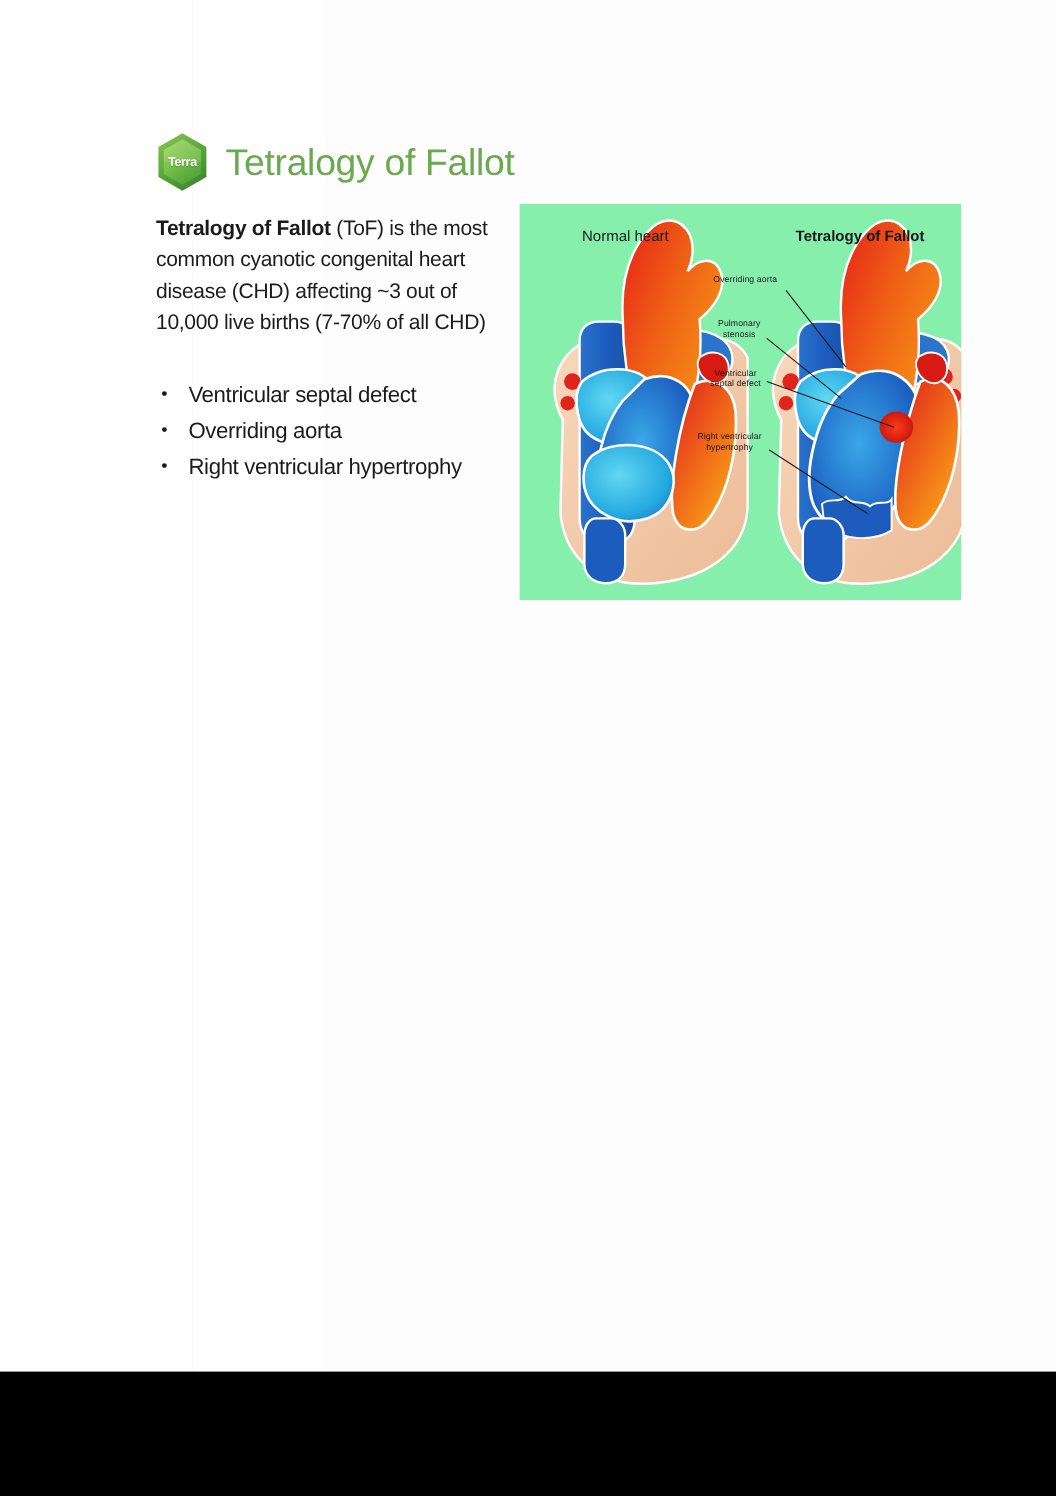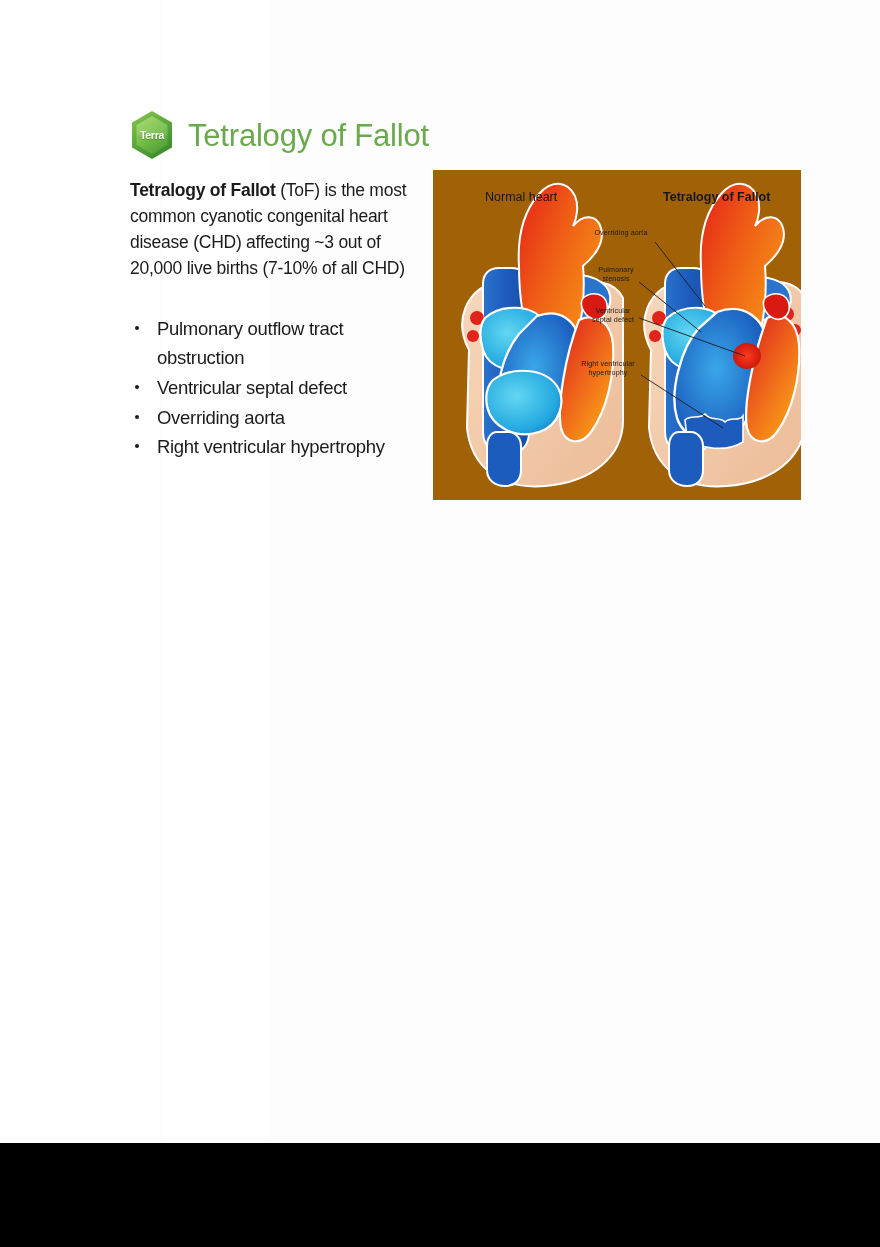--- a/index.html
+++ b/index.html
@@ -145,21 +145,21 @@
     background: #1b1b1b;
   }
 
   
   #figure {
     position: absolute;
     left: 417px;
     top: 170px;
     width: 368px;
     height: 330px;
-    background: #a16207;
+    background: #86efac;
   }
   #figure svg { display: block; }
 
   .fig-caption {
     position: absolute;
     font-family: "Liberation Sans", sans-serif;
     color: #17181a;
     white-space: nowrap;
   }
   #caption-normal {
@@ -216,24 +216,23 @@
           <polygon points="22,1 42,12.5 42,37.5 22,49 2,37.5 2,12.5" fill="url(#hexOuter)"></polygon>
           <polygon points="22,6 37.5,15 37.5,35 22,44 6.5,35 6.5,15" fill="url(#hexInner)"></polygon>
           <path d="M22,6 L37.5,15 L37.5,25 L6.5,25 L6.5,15 Z" fill="#ffffff" opacity="0.10"></path>
         </svg>
         <div class="logo-text">Terra</div>
       </div>
       <div id="slide-title">Tetralogy of Fallot</div>
     </div>
 
     <div id="left-col">
-      <p id="intro-paragraph"><span class="b">Tetralogy of Fallot</span><span> (ToF) is the most common cyanotic congenital heart disease (CHD) affecting ~3 out of 20,000 live births (7-10% of all CHD)</span></p>
+      <p id="intro-paragraph"><span class="b">Tetralogy of Fallot</span><span> (ToF) is the most common cyanotic congenital heart disease (CHD) affecting ~3 out of 10,000 live births (7-70% of all CHD)</span></p>
 
       <ul id="bullet-list">
-        <li><span class="dot"></span><span>Pulmonary outflow tract obstruction</span></li>
         <li><span class="dot"></span><span>Ventricular septal defect</span></li>
         <li><span class="dot"></span><span>Overriding aorta</span></li>
         <li><span class="dot"></span><span>Right ventricular hypertrophy</span></li>
       </ul>
     </div>
 
     <div id="figure">
 
       <svg width="368" height="330" viewBox="0 0 368 330">
         <defs>

